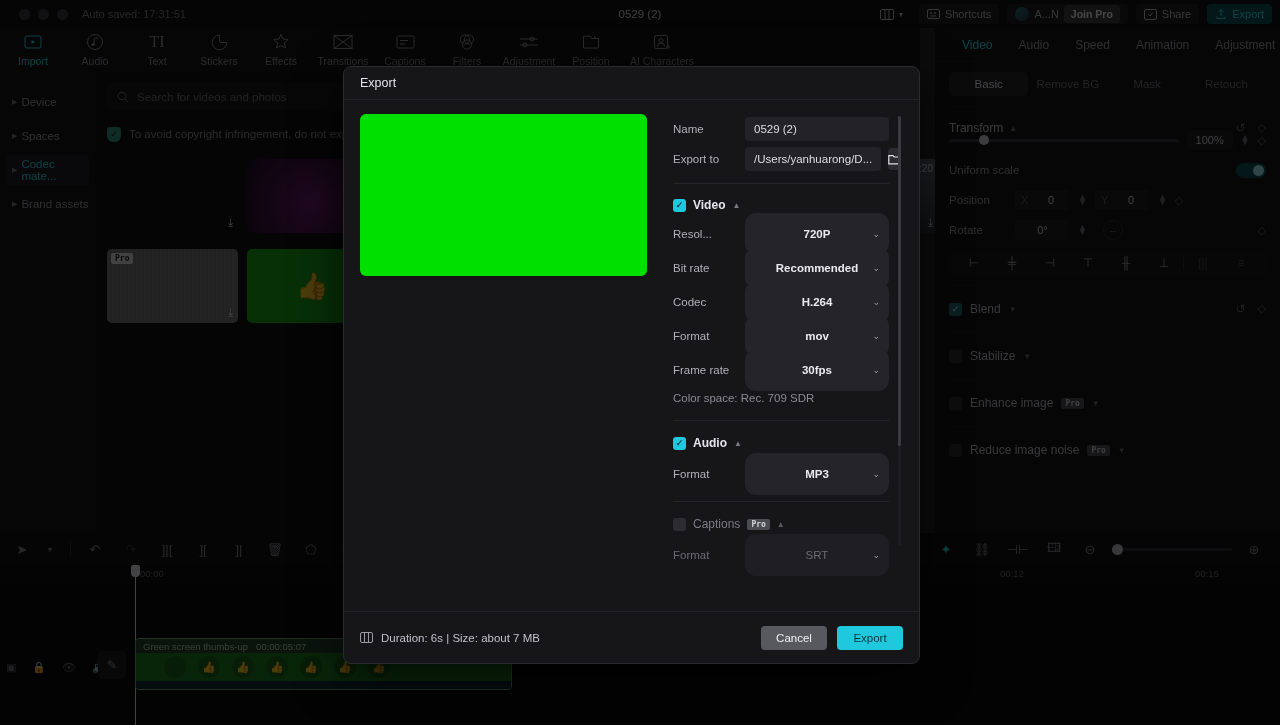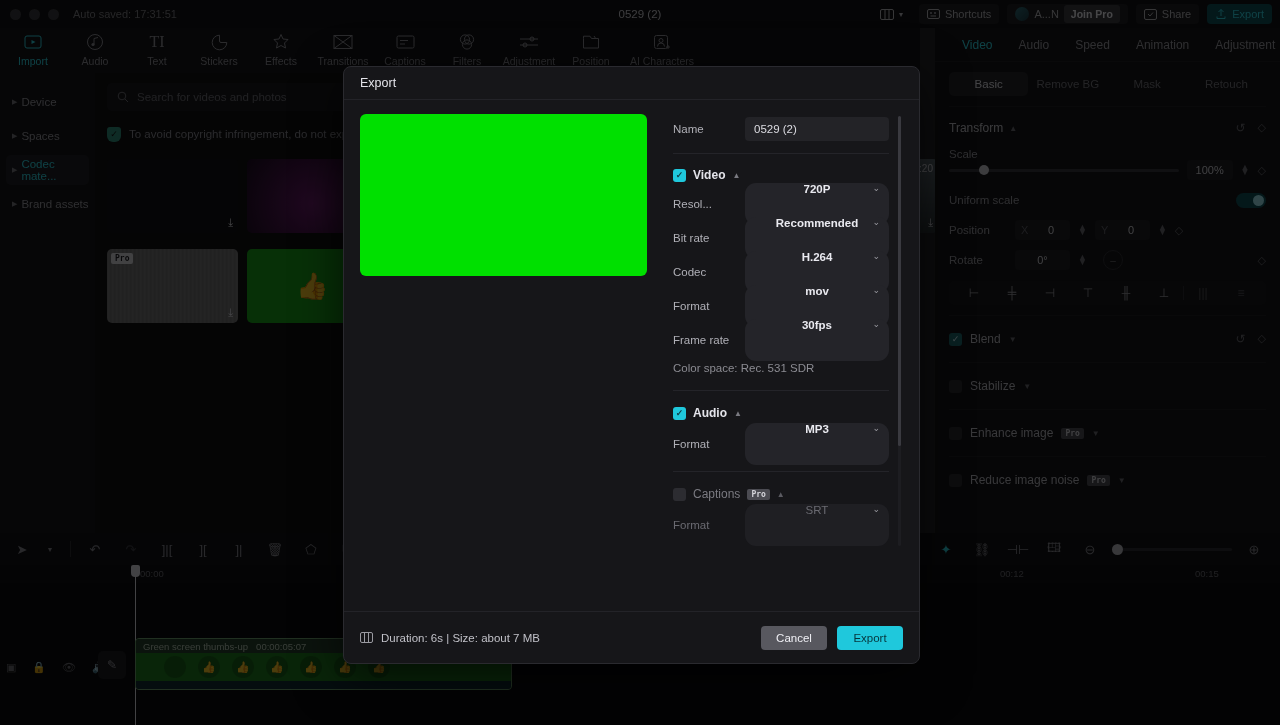--- a/index.html
+++ b/index.html
@@ -14,21 +14,21 @@
 
   
   .dimmed { filter: brightness(0.30); }
 
   
   .titlebar {
     position: absolute; top: 0; left: 0; width: 1280px; height: 28px;
     background: #111113;
     display: flex; align-items: center;
   }
-  .traffic { display: flex; gap: 8px; padding-left: 10px; align-items: center; }
+  .traffic { display: flex; gap: 8px; padding-left: 10px; align-items: center; margin-left: 9px; }
   .dot { width: 11px; height: 11px; border-radius: 50%; background: #3a3a3e; }
   .autosaved { font-size: 11px; color: #7d7d82; margin-left: 6px; }
   .proj-title {
     position: absolute; left: 0; right: 0; text-align: center;
     font-size: 11.5px; color: #c9c9cf;
   }
   .tb-right {
     position: absolute; right: 8px; top: 0; height: 28px;
     display: flex; align-items: center; gap: 8px;
   }
@@ -221,21 +221,21 @@
     display: flex; align-items: center; padding: 0 9px; font-size: 11.5px; color: #dcdce2;
   }
   .folderbtn { width: 22px; height: 22px; margin-left: 7px; border-radius: 4px; background:#2b2b30; display:flex;align-items:center;justify-content:center;color:#e0e0e6;font-size:11px;}
   .mhr { height: 1px; background: #242429; margin: 9px 0; }
   .sechead { display:flex; align-items:center; gap:7px; height: 24px; font-size: 12px; color:#e4e4ea; font-weight:bold;}
   .sechead.off { color: #7a7a81; font-weight: normal; }
   .mcb { width: 13px; height: 13px; border-radius: 3px; background:#1fc8dc; display:flex;align-items:center;justify-content:center; font-size:9px; color:#0d3b42;}
   .mcb.off { background:#2c2c31; }
   .selectbox {
     flex: 1; height: 42px; background: #242429; border-radius: 11px;
-    display: flex; align-items: flex-start; justify-content: center;
+    display: flex; align-items: center; justify-content: center;
     font-size: 11.5px; color: #e9e9ef; font-weight: bold; position: relative;
   }
   .selectbox.dis { color: #6a6a71; font-weight: normal; background:#1f1f23;}
   .selectbox .chv { position:absolute; right: 9px; color:#9a9aa1; font-size: 9px; font-weight:normal;}
   .cspace { font-size: 11.5px; color: #8b8b92; padding: 5px 0 2px 0;}
   .modal-foot {
     height: 52px; border-top: 1px solid #232328; display: flex; align-items: center;
     padding: 0 16px;
   }
   .dur { display:flex; align-items:center; gap:8px; font-size:11.5px; color:#c0c0c7;}
@@ -499,23 +499,20 @@
 
       <div class="sect-head">
         <span>Transform</span>
         <span style="font-size:8px;color:#6a6a71">▲</span>
         <span class="sect-icons">
           <span>↺</span>
           <span class="diamond">◇</span>
         </span>
       </div>
 
-      <div class="row">
-        <span class="lbl">Scale</span>
-      </div>
       <div class="row" style="margin-top:-14px">
         <span class="slider">
             <span class="sl-knob"></span>
           </span>
         <span class="numfield">100%</span>
         <span class="stepper">
             <span>▲</span>
             <span>▼</span>
           </span>
         <span class="diamond">◇</span>
@@ -679,20 +676,29 @@
 
       <div class="settings">
         <div class="sb-track"></div>
         <div class="sb-thumb"></div>
 
         <div class="frow">
           <span class="fl">Name</span>
           <span class="txtinput">0529 (2)</span>
         </div>
 
+        <div class="frow">
+          <span class="fl">Export to</span>
+          <span class="pathinput">/Users/yanhuarong/D...</span>
+          <span class="folderbtn">
+            <svg width="13" height="11" viewBox="0 0 13 11">
+                <path d="M0.8 9.8 L0.8 1.6 L5 1.6 L6.2 3 L12.2 3 L12.2 9.8 Z" fill="none" stroke="#e0e0e6" stroke-width="1.2"></path>
+              </svg>
+          </span>
+        </div>
 
         <div class="mhr"></div>
 
         <div class="sechead">
           <span class="mcb">✓</span>
           <span>Video</span>
           <span style="font-size:8px;color:#7a7a81">▲</span>
         </div>
 
         <div class="frow" style="height:34px">
@@ -724,21 +730,21 @@
           </span>
         </div>
         <div class="frow" style="height:34px">
           <span class="fl">Frame rate</span>
           <span class="selectbox">
             <span>30fps</span>
             <span class="chv">⌄</span>
           </span>
         </div>
 
-        <div class="cspace">Color space: Rec. 531 SDR</div>
+        <div class="cspace">Color space: Rec. 709 SDR</div>
 
         <div class="mhr" style="margin:14px 0 10px 0"></div>
 
         <div class="sechead">
           <span class="mcb">✓</span>
           <span>Audio</span>
           <span style="font-size:8px;color:#7a7a81">▲</span>
         </div>
 
         <div class="frow" style="height:38px">

